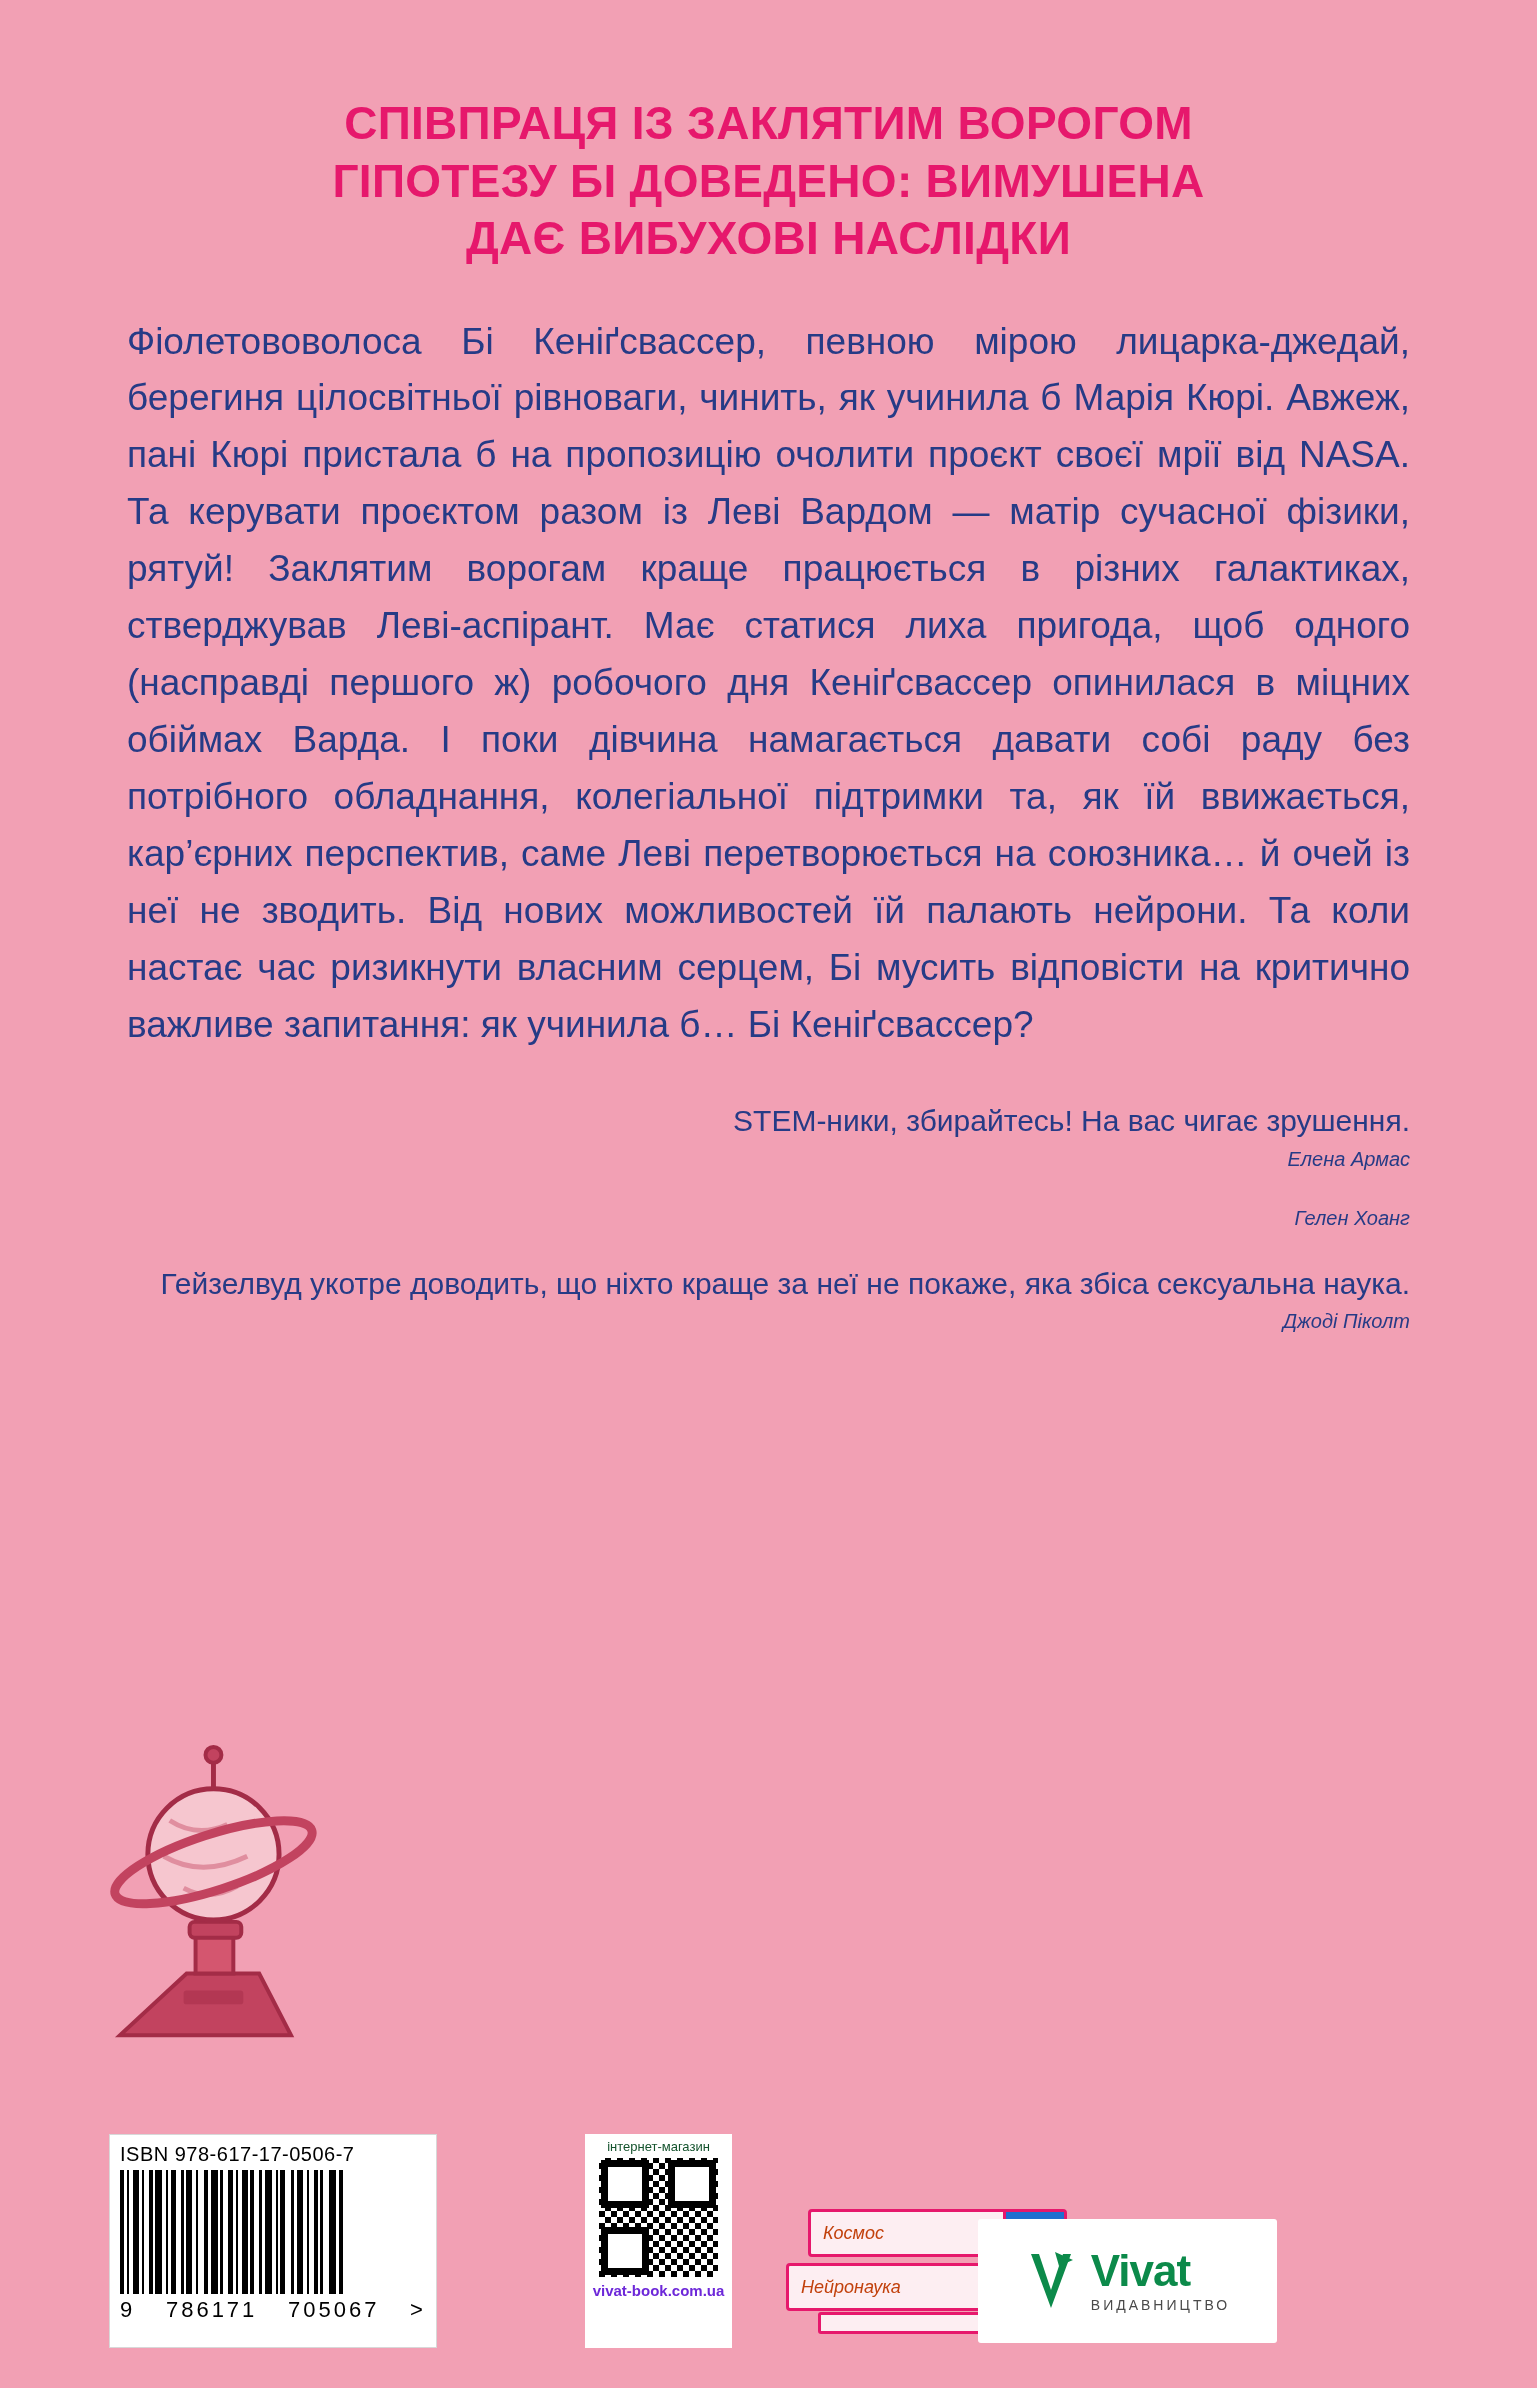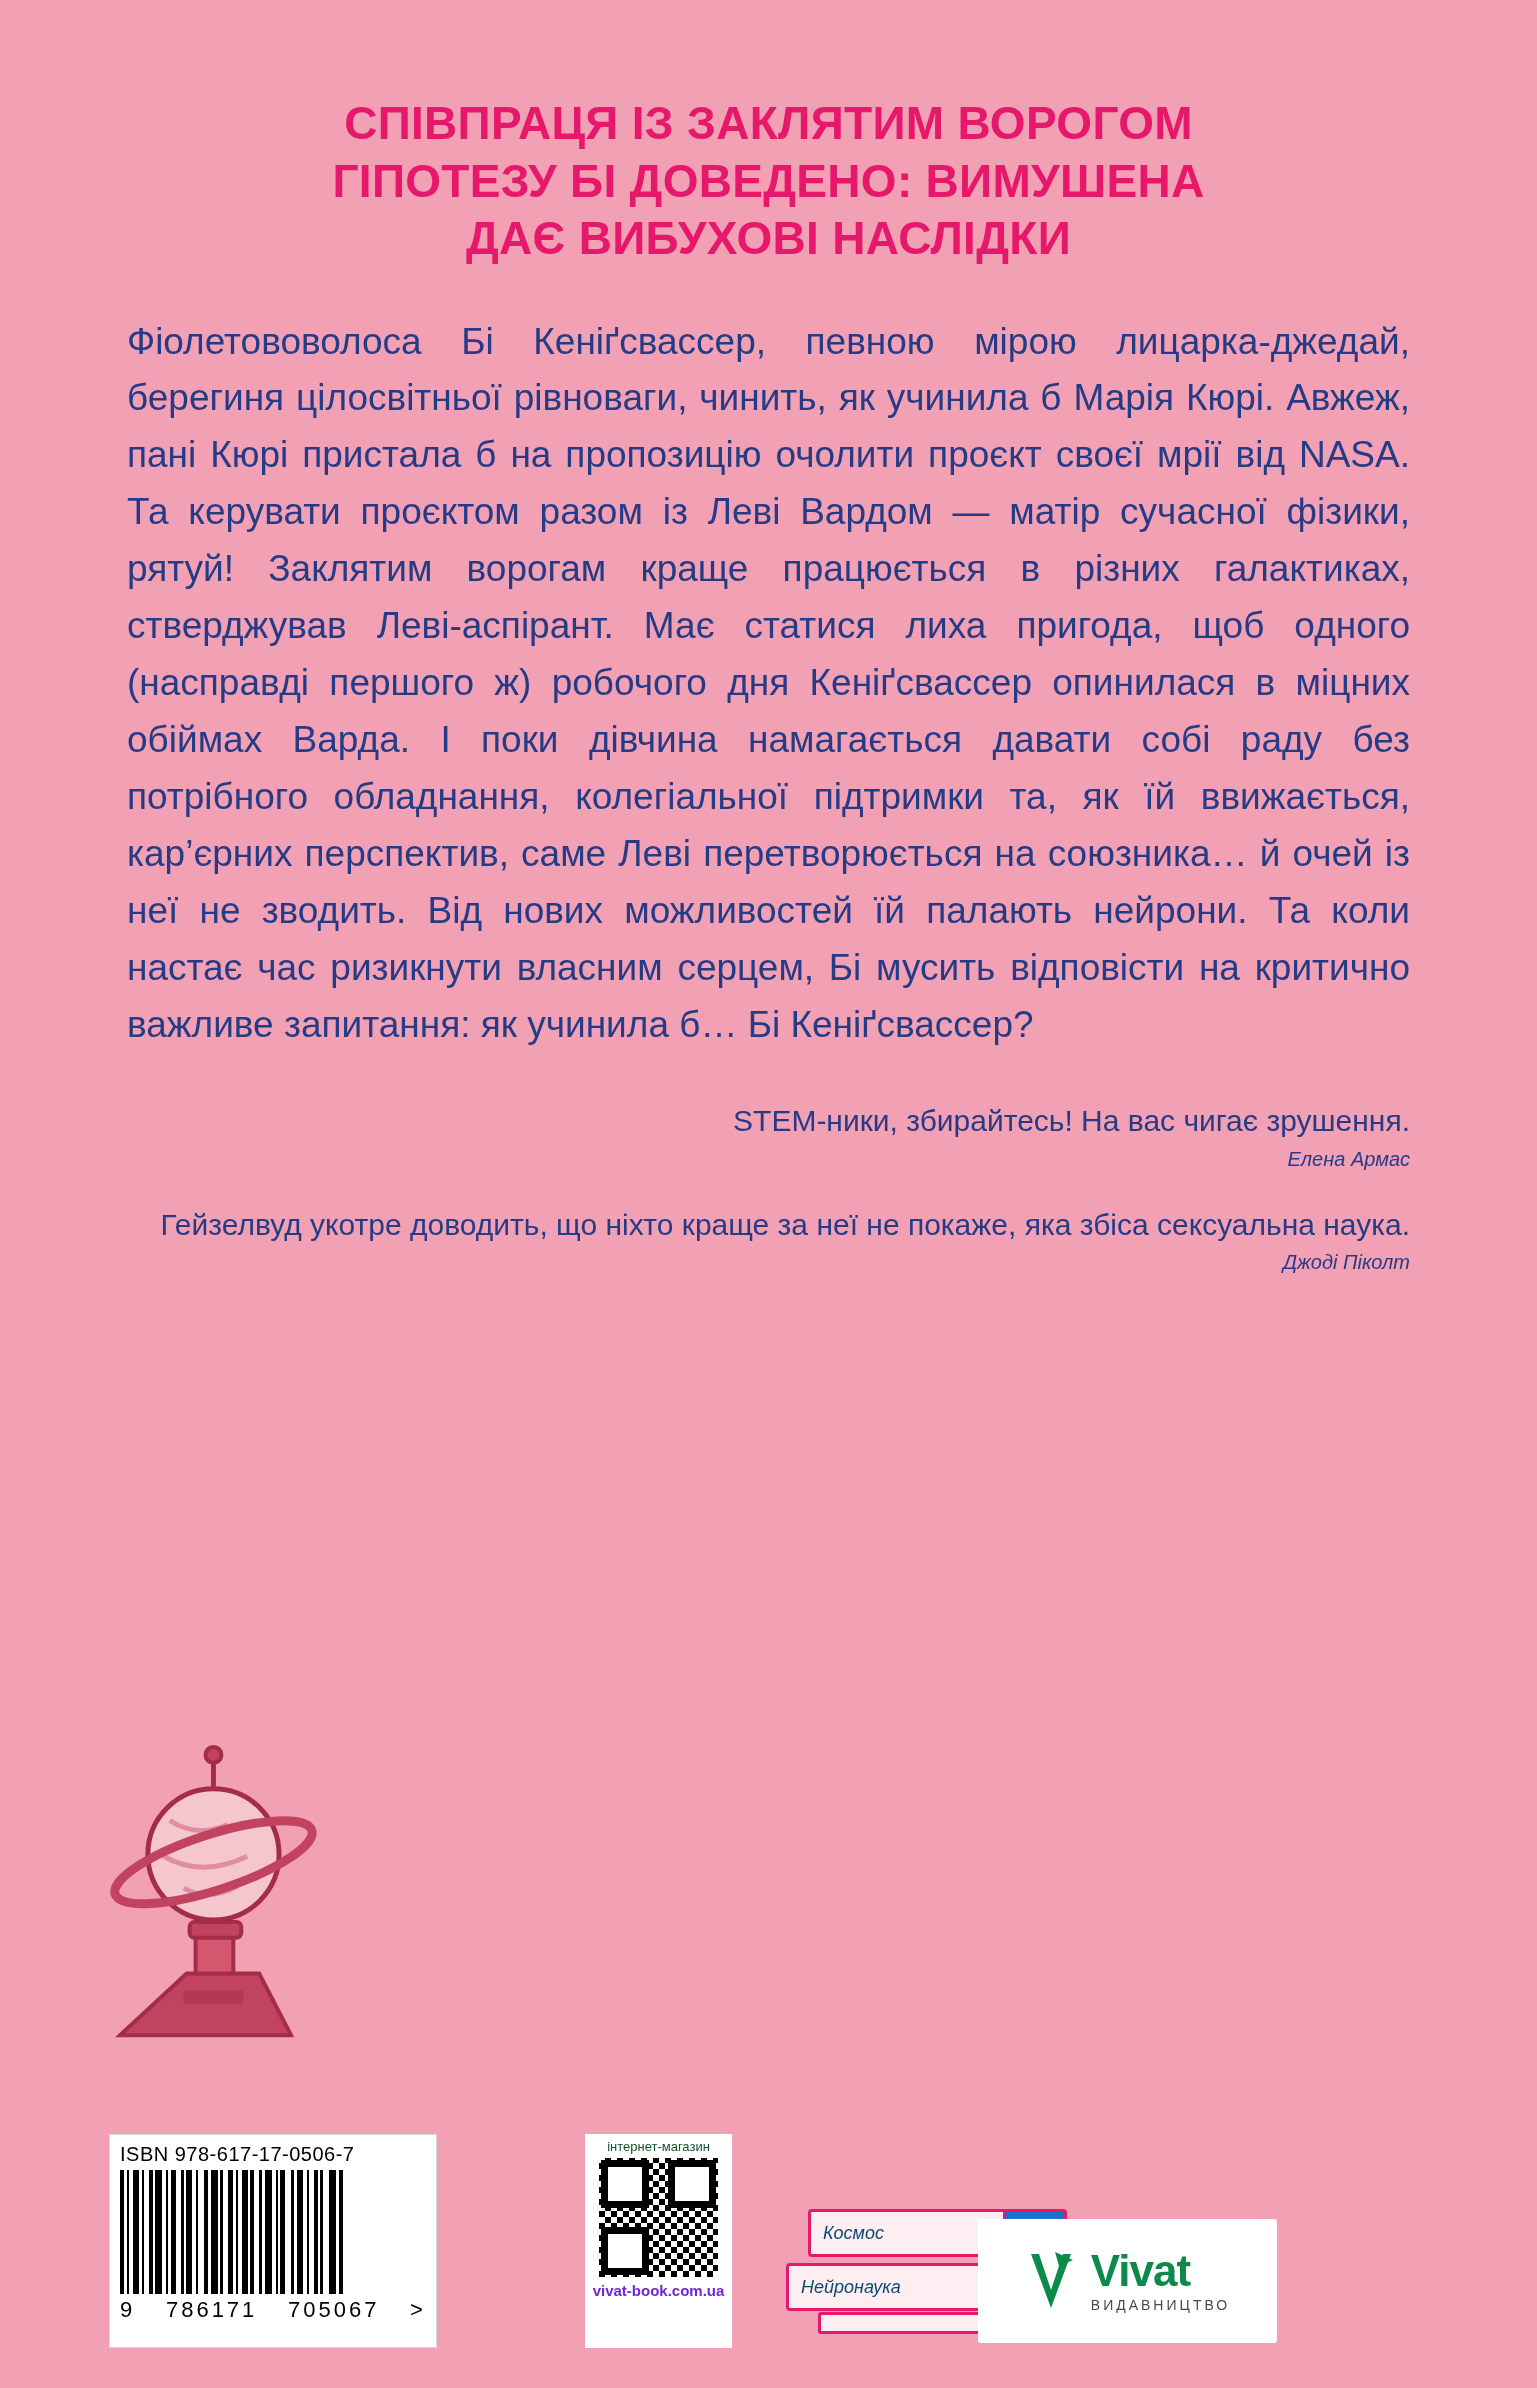--- a/index.html
+++ b/index.html
@@ -180,21 +180,21 @@
     left: 786px;
     bottom: 50px;
     width: 299px;
     height: 129px;
   }
   .sticker {
     position: absolute;
     background: #fdeef2;
     border: 3px solid #e6186c;
     border-radius: 4px;
-    color: #0c4a6e;
+    color: #c2410c;
     font-size: 18px;
     font-style: italic;
     display: flex;
     align-items: center;
     padding-left: 12px;
     box-sizing: border-box;
   }
   .sticker .tag {
     position: absolute;
     right: 0; top: 0; bottom: 0;
@@ -262,20 +262,21 @@
   <div class="blurb">
     <p>Фіолетововолоса Бі Кеніґсвассер, певною мірою лицарка-джедай, берегиня цілосвітньої рівноваги, чинить, як учинила б Марія Кюрі. Авжеж, пані Кюрі пристала б на пропозицію очолити проєкт своєї мрії від NASA. Та керувати проєктом разом із Леві Вардом — матір сучасної фізики, рятуй! Заклятим ворогам краще працюється в різних галактиках, стверджував Леві-аспірант. Має статися лиха пригода, щоб одного (насправді першого ж) робочого дня Кеніґсвассер опинилася в міцних обіймах Варда. І поки дівчина намагається давати собі раду без потрібного обладнання, колегіальної підтримки та, як їй ввижається, кар’єрних перспектив, саме Леві перетворюється на союзника… й очей із неї не зводить. Від нових можливостей їй палають нейрони. Та коли настає час ризикнути власним серцем, Бі мусить відповісти на критично важливе запитання: як учинила б… Бі Кеніґсвассер?</p>
   </div>
 
   <div class="quotes">
     <div class="quote">
       <div class="quote-text">STEM-ники, збирайтесь! На вас чигає зрушення.</div>
       <div class="quote-author">Елена Армас</div>
     </div>
     <div class="quote">
+      <div class="quote-author">Гелен Хоанг</div>
     </div>
     <div class="quote">
       <div class="quote-text">Гейзелвуд укотре доводить, що ніхто краще за неї не покаже, яка збіса сексуальна наука.</div>
       <div class="quote-author">Джоді Піколт</div>
     </div>
   </div>
 
   <div class="planet">
     <svg viewBox="0 0 230 330" width="229" height="328" xmlns="http://www.w3.org/2000/svg">
 

